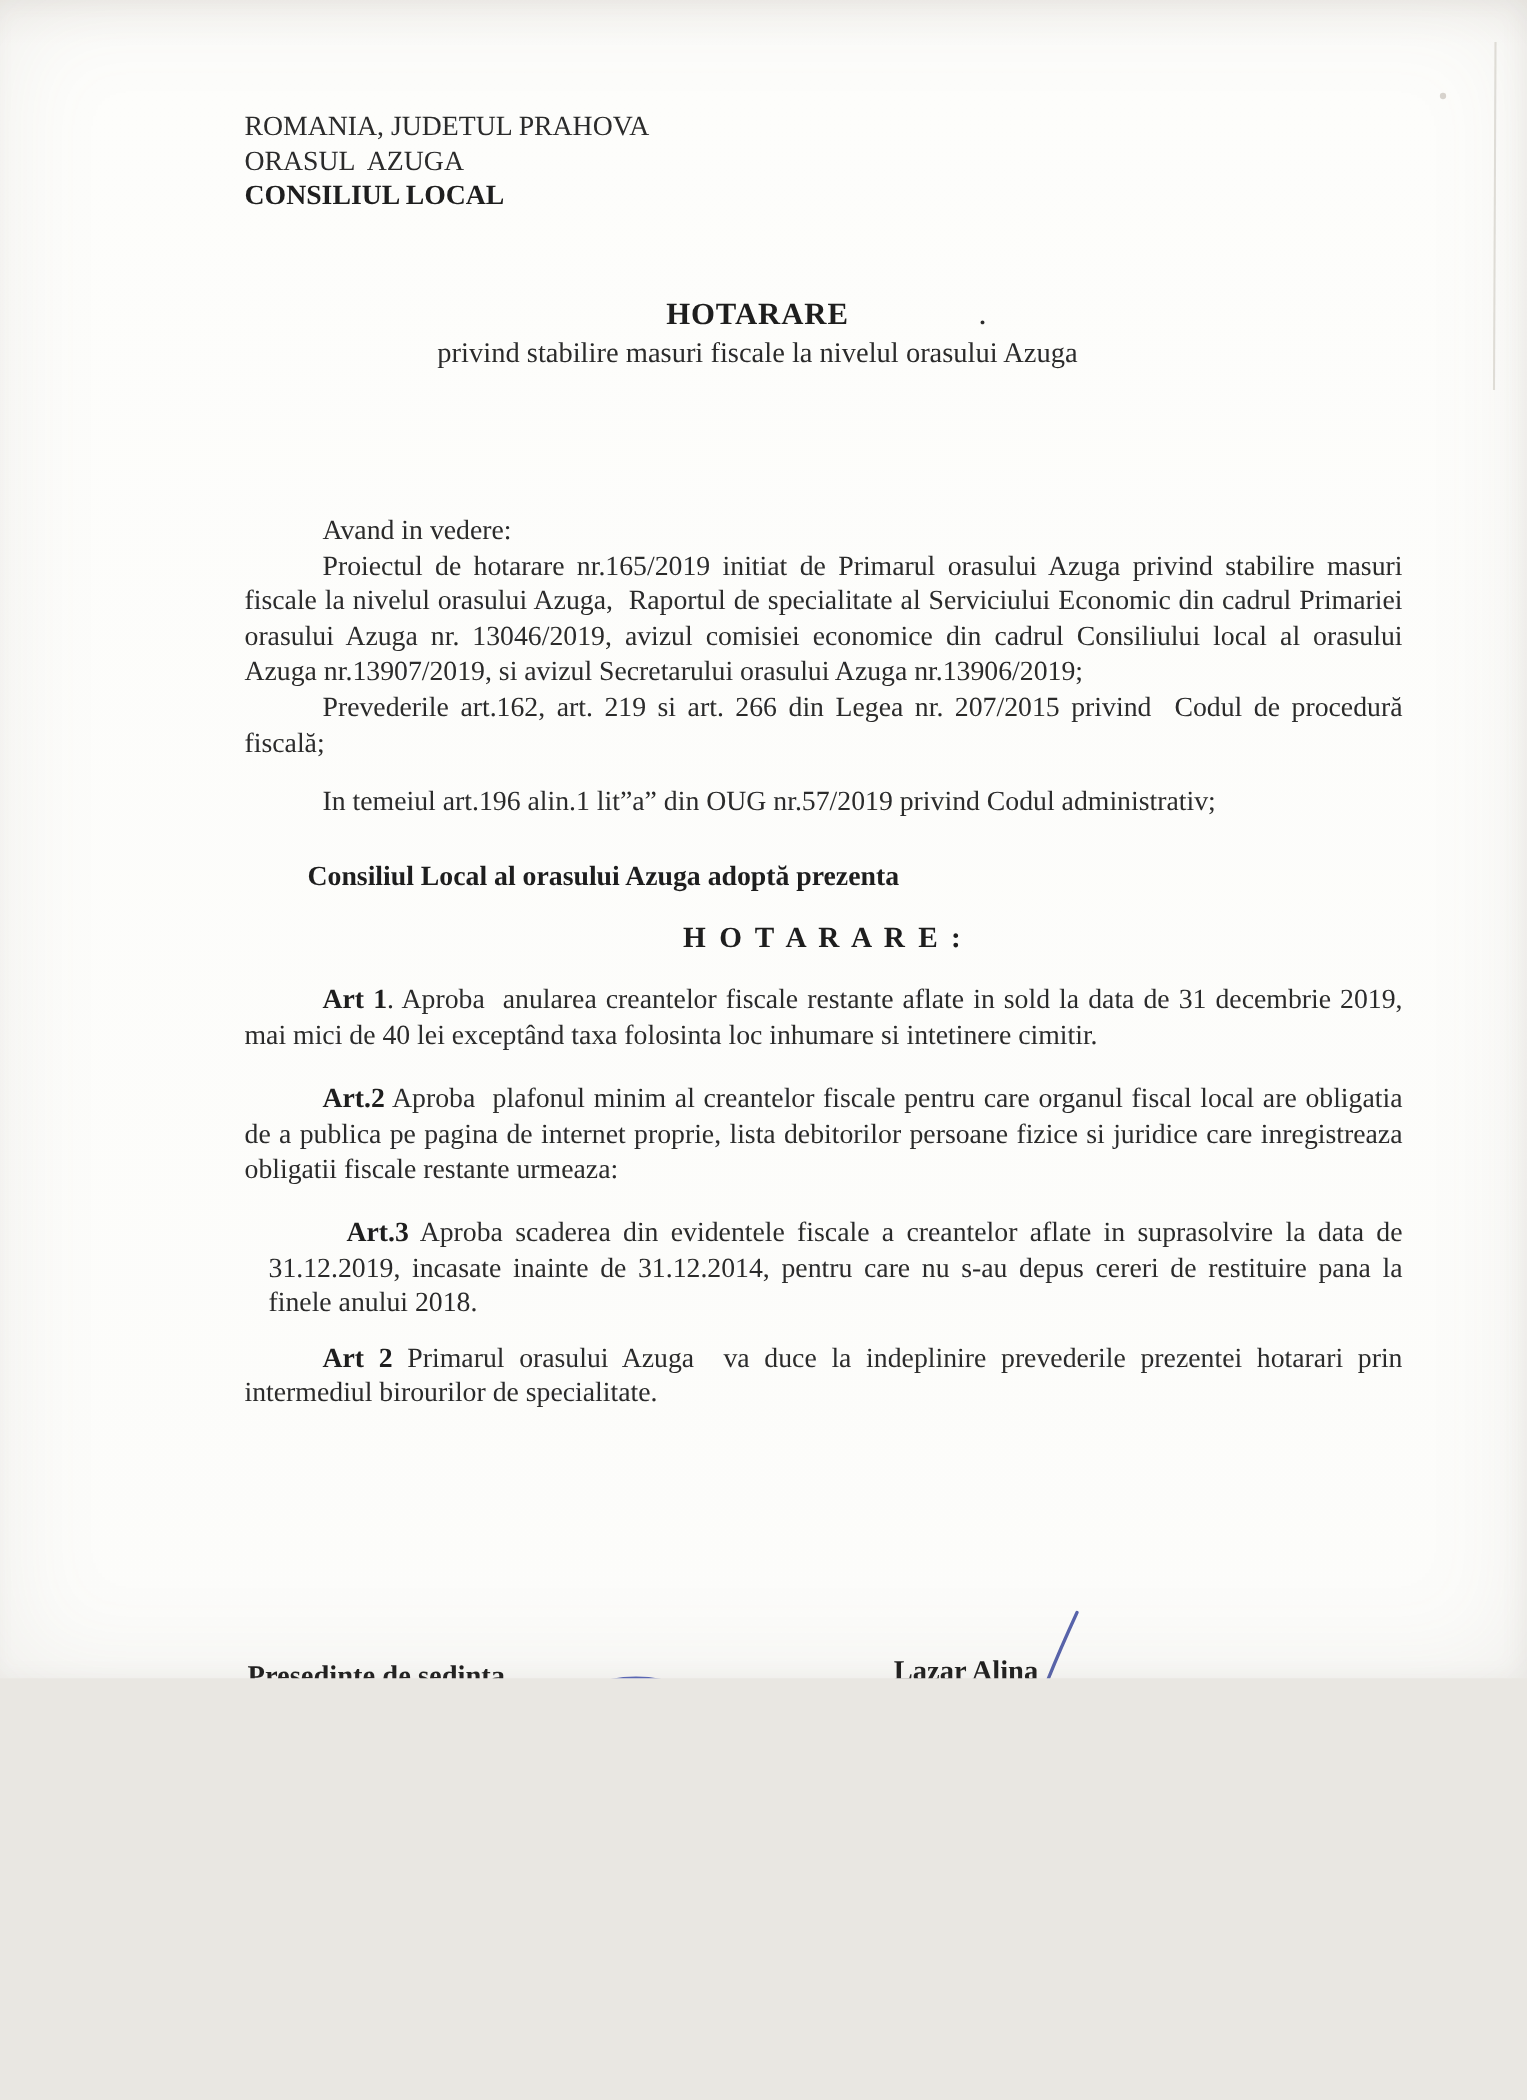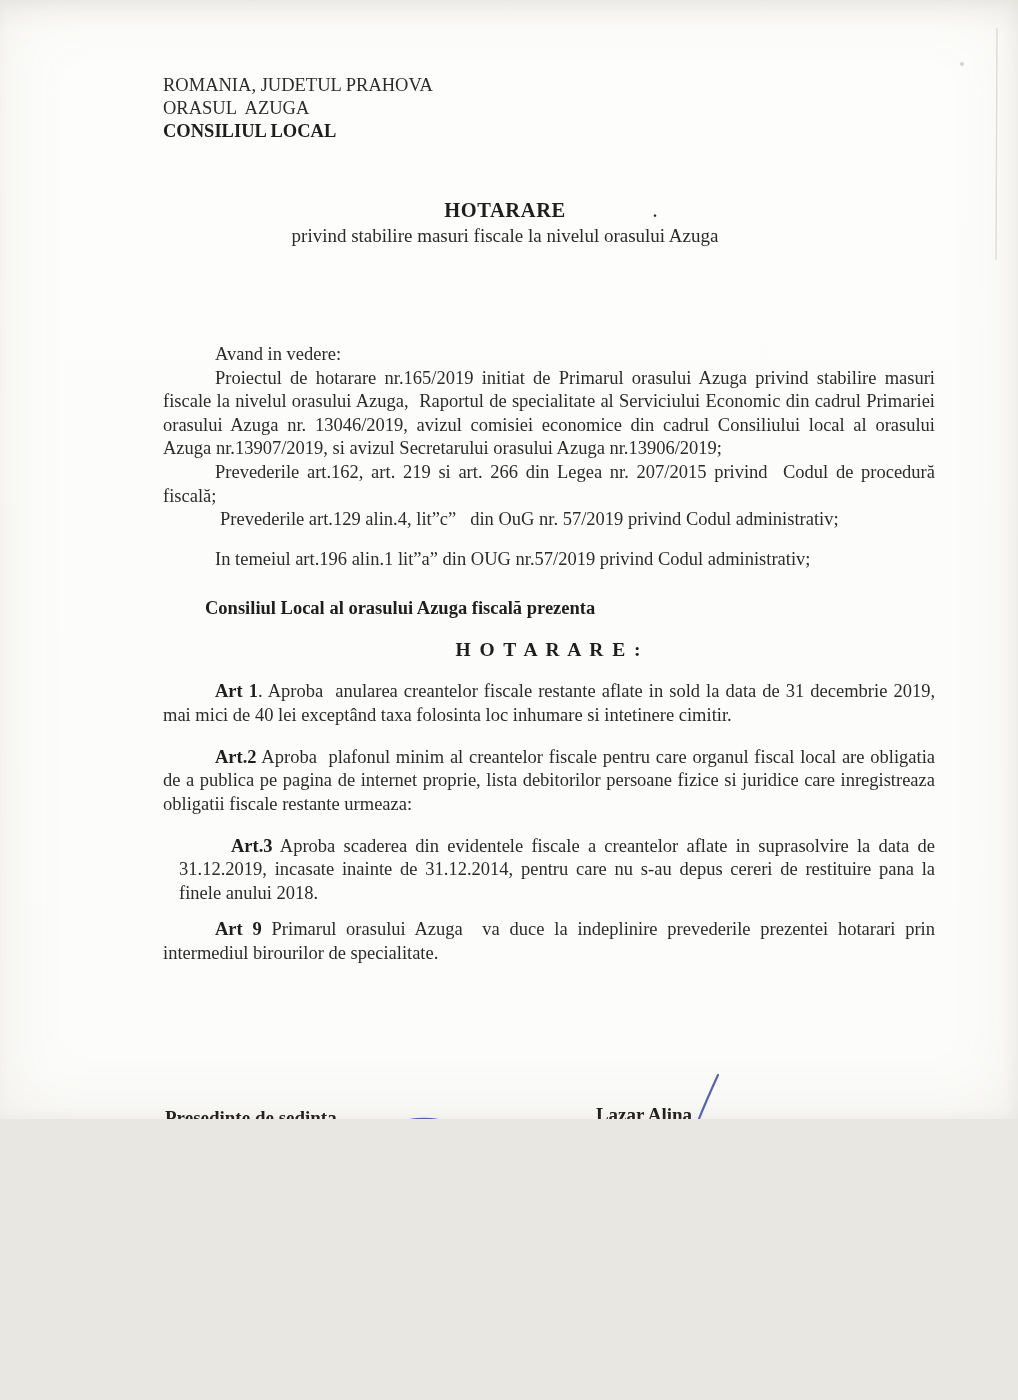--- a/index.html
+++ b/index.html
@@ -59,33 +59,32 @@
   <div class="title-wrap">
     <div class="t b title-main">HOTARARE</div>
     <div class="t subtitle">privind stabilire masuri fiscale la nivelul orasului Azuga</div>
   </div>
   <span class="stray-dot">.</span>
 
   <main class="body">
     <div class="t ind">Avand in vedere:</div>
     <div class="t ind">Proiectul de hotarare nr.165/2019 initiat de Primarul orasului Azuga privind stabilire masuri fiscale la nivelul orasului Azuga,  Raportul de specialitate al Serviciului Economic din cadrul Primariei orasului Azuga nr. 13046/2019, avizul comisiei economice din cadrul Consiliului local al orasului Azuga nr.13907/2019, si avizul Secretarului orasului Azuga nr.13906/2019;</div>
     <div class="t ind">Prevederile art.162, art. 219 si art. 266 din Legea nr. 207/2015 privind  Codul de procedură fiscală;</div>
-    <div class="t ind2">Prevederile art.129 alin.4, lit”c”   din OuG nr. 57/2019 privind Codul administrativ;</div>
     <div class="t ind p4">In temeiul art.196 alin.1 lit”a” din OUG nr.57/2019 privind Codul administrativ;</div>
 
-    <div class="enact b t">Consiliul Local al orasului Azuga fiscală prezenta</div>
+    <div class="enact b t">Consiliul Local al orasului Azuga adoptă prezenta</div>
     <div class="heading b t">H O T A R A R E :</div>
 
     <p class="ind art1"><span class="b t">Art 1</span><span class="t">. Aproba  anularea creantelor fiscale restante aflate in sold la data de 31 decembrie 2019,  mai mici de 40 lei exceptând taxa folosinta loc inhumare si intetinere cimitir.</span></p>
 
     <p class="ind art2" style="margin:4px 0 0 0;"><span class="b t">Art.2</span><span class="t"> Aproba  plafonul minim al creantelor fiscale pentru care organul fiscal local are obligatia de a publica pe pagina de internet proprie, lista debitorilor persoane fizice si juridice care inregistreaza obligatii fiscale restante urmeaza:</span></p>
 
     <p class="ind art3" style="margin:18px 0 0 16px;"><span class="b t">Art.3</span><span class="t"> Aproba scaderea din evidentele fiscale a creantelor aflate in suprasolvire la data de 31.12.2019, incasate inainte de 31.12.2014, pentru care nu s-au depus cereri de restituire pana la finele anului 2018.</span></p>
 
-    <p class="ind art4" style="margin:13px 0 0 0;"><span class="b t">Art 9</span><span class="t"> Primarul orasului Azuga  va duce la indeplinire prevederile prezentei hotarari prin intermediul birourilor de specialitate.</span></p>
+    <p class="ind art4" style="margin:13px 0 0 0;"><span class="b t">Art 2</span><span class="t"> Primarul orasului Azuga  va duce la indeplinire prevederile prezentei hotarari prin intermediul birourilor de specialitate.</span></p>
   </main>
 
   <div class="sig-left">
     <div class="t">Preşedinte de sedinta</div>
     <div class="t name">Zota Nicolae</div>
   </div>
 
   <div class="sig-right">
     <div class="t name">Lazar Alina</div>
     <div class="t">Contrasemnează  Secretar general</div>

